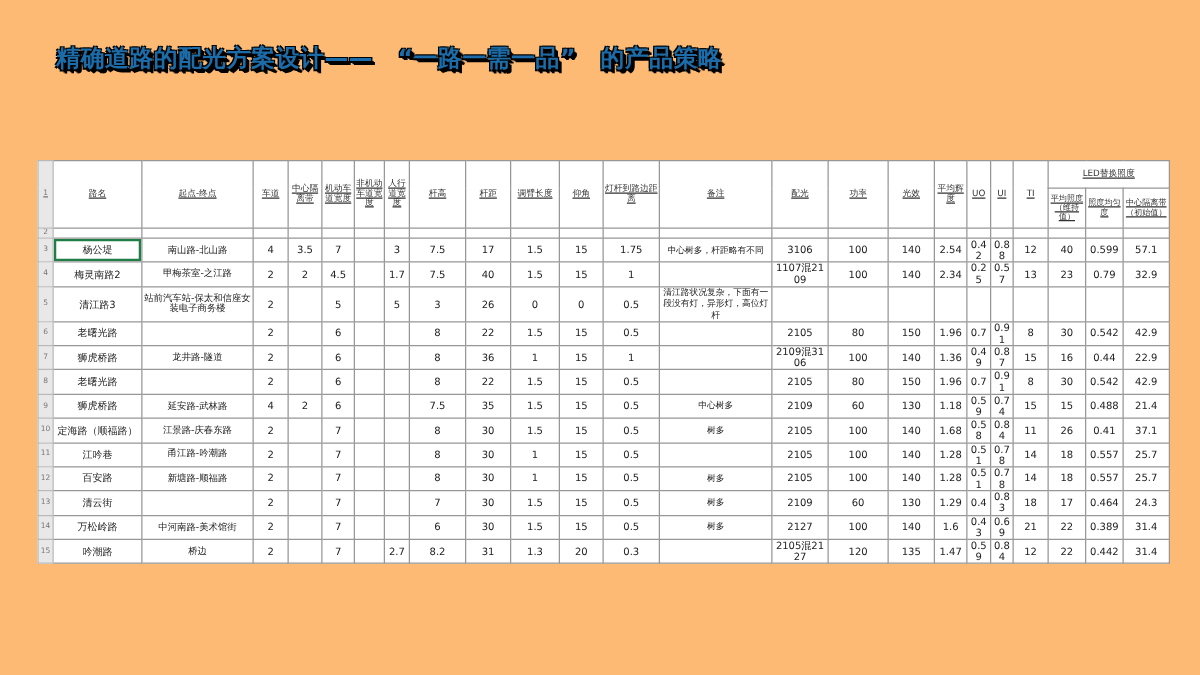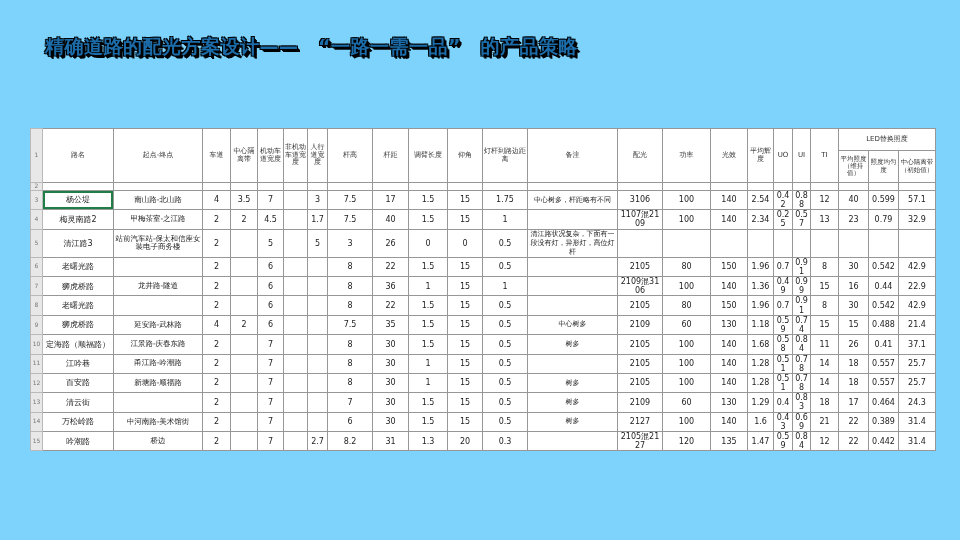--- a/index.html
+++ b/index.html
@@ -1,21 +1,21 @@
 <!DOCTYPE html>
 <html><head>
 <meta charset="utf-8">
 <style>
   * { box-sizing: border-box; }
   html,body { margin:0; padding:0; }
   body {
     width:960px; height:540px; overflow:hidden; background:#fff;
     font-family:"DejaVu Sans","Liberation Sans",sans-serif;
   }
-  .slide { position:relative; width:960px; height:540px; background:#7dd3fc; }
+  .slide { position:relative; width:960px; height:540px; background:#fdba74; }
 
   .title {
     position:absolute; left:45px; top:34px; margin:0;
     font-size:19px; font-weight:bold; color:#1b6ca8; white-space:nowrap;
     text-shadow:-1px -1px 0 #000, 1px -1px 0 #000, -1px 1px 0 #000,
                  1px 1px 0 #000, 2px 2px 0 #000, 3px 3px 0 #000;
     letter-spacing:0.5px;
   }
 
   .table-wrap { position:absolute; left:30px; top:128px; }
@@ -23,21 +23,21 @@
   table#road-table {
     border-collapse:collapse; table-layout:fixed; width:905px;
     border:1px solid #707070; background:#fff;
   }
   #road-table th, #road-table td {
     border:1px solid #979797; padding:0 1px; overflow:hidden;
     text-align:center; vertical-align:middle;
     font-weight:normal; color:#222; font-size:8px; line-height:1.15;
     word-break:break-all;
   }
-  #road-table thead th { font-size:7px; color:#333; line-height:1.1; }
+  #road-table thead th { font-size:7px; color:#333; line-height:1.1;text-decoration:underline; }
   #road-table thead tr.h1 { height:22px; }
   #road-table thead tr.h2 th { height:32px; font-size:6.5px; }
   #road-table td.gutter, #road-table th.gutter {
     background:#e8e8e8; color:#777; font-size:6px; border-color:#b9b9b9;
     padding:0;
   }
   #road-table tbody tr { height:19px; }
   #road-table tbody tr.thin { height:6px; }
   #road-table tbody tr.tall { height:28px; }
   #road-table td.remark { font-size:7px; line-height:9px; }
@@ -260,21 +260,21 @@
             <td>36</td>
             <td>1</td>
             <td>15</td>
             <td>1</td>
             <td class="remark"></td>
             <td>2109混3106</td>
             <td>100</td>
             <td>140</td>
             <td>1.36</td>
             <td>0.49</td>
-            <td>0.99</td>
+            <td>0.87</td>
             <td>15</td>
             <td>16</td>
             <td>0.44</td>
             <td>22.9</td>
           </tr>
           <tr>
             <td class="gutter">8</td>
             <td>老曙光路</td>
             <td class="startend"></td>
             <td>2</td>

